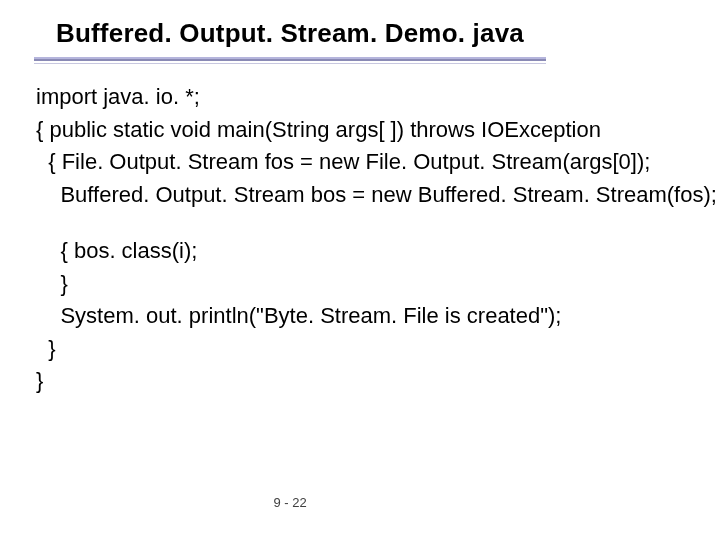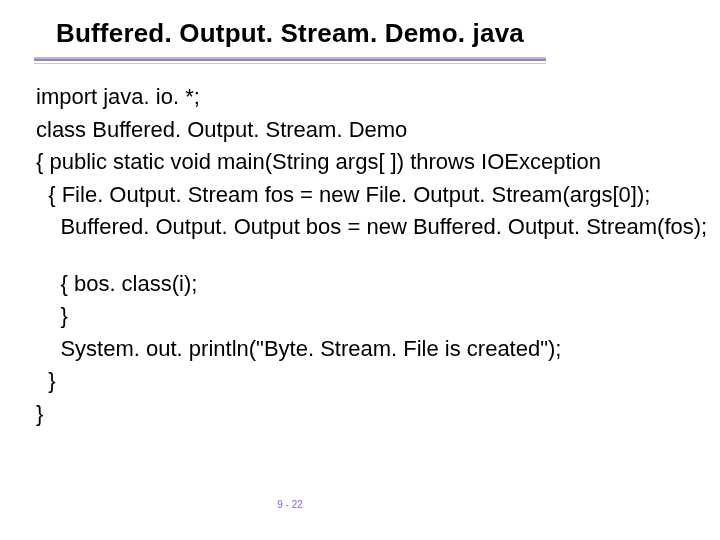--- a/index.html
+++ b/index.html
@@ -56,43 +56,42 @@
   }
   .body .line {
     white-space: pre;
   }
   .spacer { height: 24px; }
   .pagenum {
     position: absolute;
     bottom: 30px;
     left: 0; right: 0;
     text-align: center;
-    font-size: 10px;
-    color: #8b5cf6;
+    font-size: 13px;
+    color: #404040;
   }
 </style>
 </head>
 <body>
 
 <div class="slide">
 
   <div class="title">Buffered. Output. Stream. Demo. java</div>
 
   <div class="rule">
     <div class="top"></div>
     <div class="shadow"></div>
     <div class="thin"></div>
   </div>
 
   <div class="body">
     <div class="line">import java. io. *;</div>
-    <div class="line">class Buffered. Output. Stream. Demo</div>
     <div class="line">{ public static void main(String args[ ]) throws IOException</div>
     <div class="line">  { File. Output. Stream fos = new File. Output. Stream(args[0]);</div>
-    <div class="line">    Buffered. Output. Output bos = new Buffered. Output. Stream(fos);</div>
+    <div class="line">    Buffered. Output. Stream bos = new Buffered. Stream. Stream(fos);</div>
     <div class="spacer"></div>
     <div class="line">    { bos. class(i);</div>
     <div class="line">    }</div>
     <div class="line">    System. out. println("Byte. Stream. File is created");</div>
     <div class="line">  }</div>
     <div class="line">}</div>
   </div>
 
   <div class="pagenum">9 - 22</div>
 

